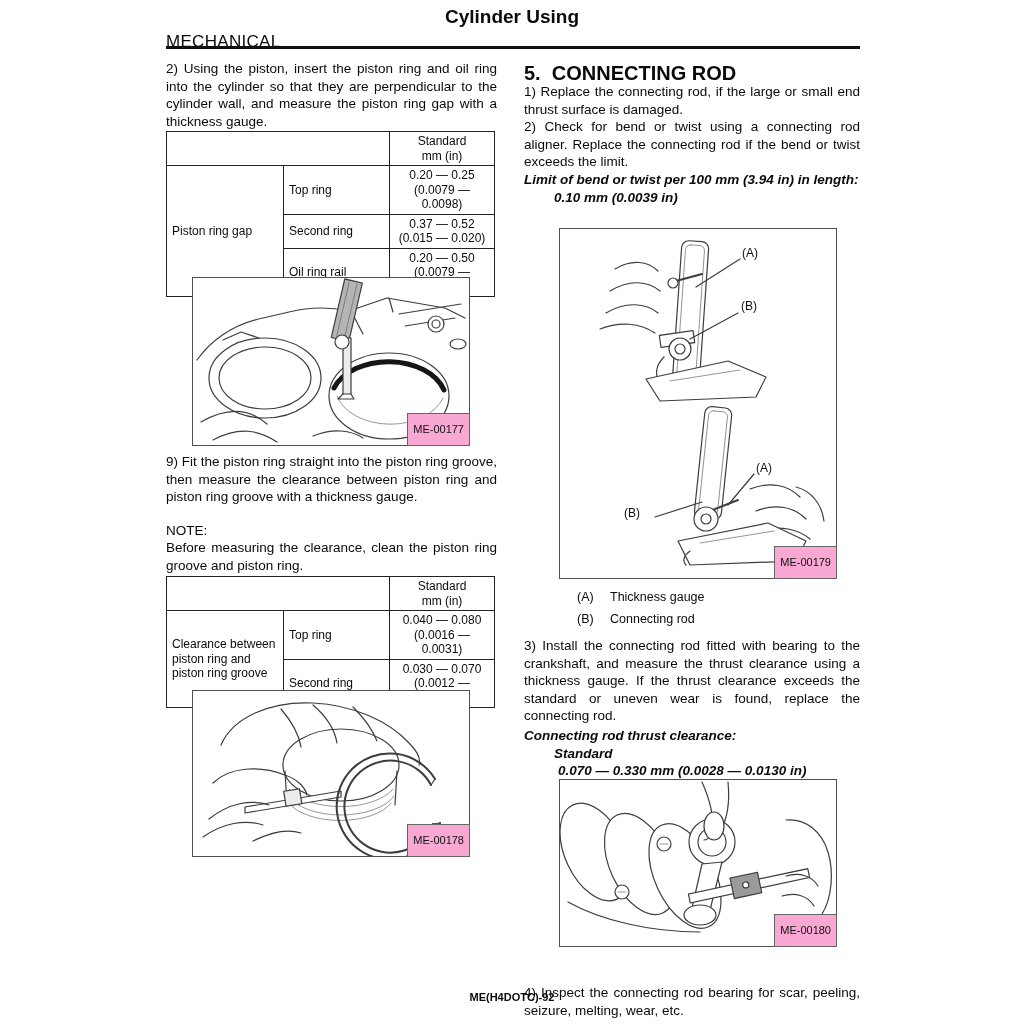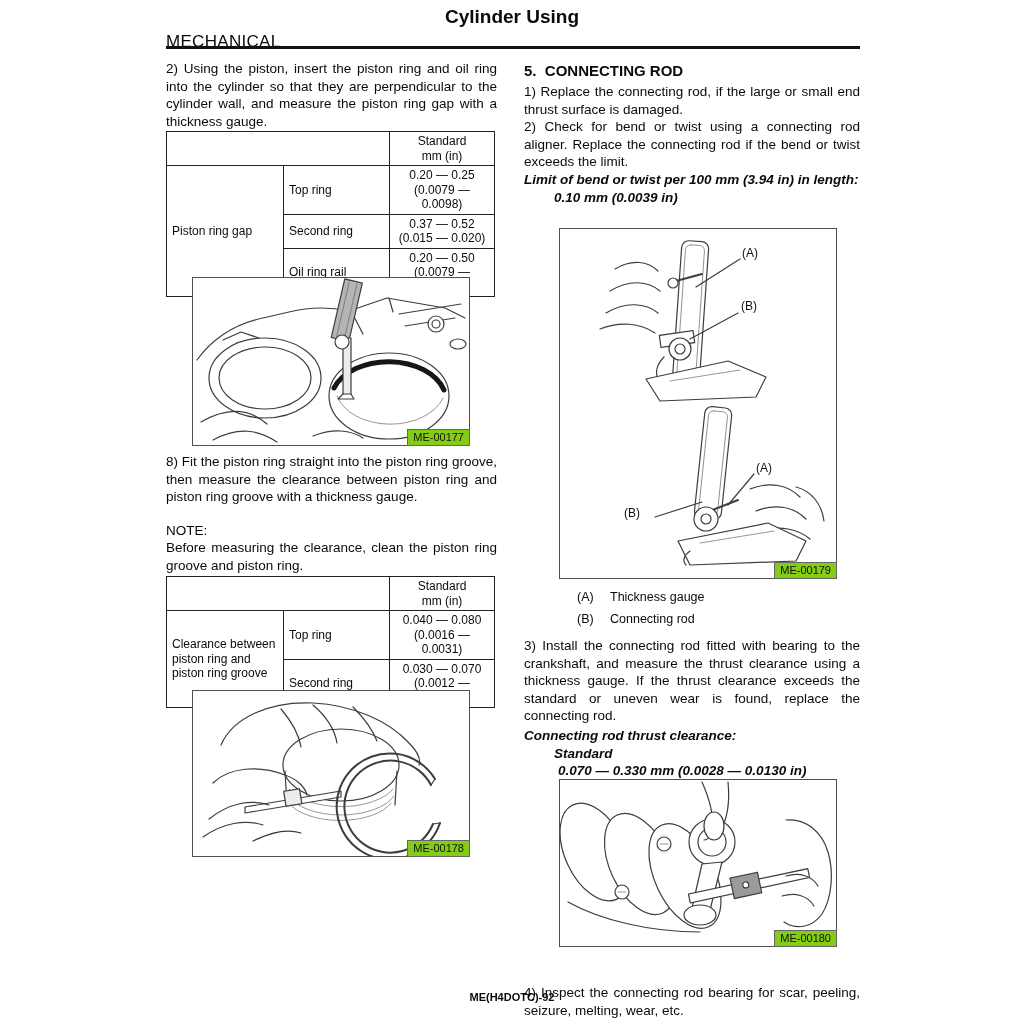--- a/index.html
+++ b/index.html
@@ -7,32 +7,32 @@
     width:1024px;height:1024px;position:relative;background:#ffffff;
     font-family:"Liberation Sans","DejaVu Sans",sans-serif;color:#0a0a0a;
     overflow:hidden;
   }
   .abs{position:absolute;}
   .page-title{left:0;right:0;top:6px;text-align:center;font-size:19px;font-weight:bold;}
   .section-label{left:166px;top:32px;font-size:17px;letter-spacing:.3px;}
   .rule{left:166px;top:46px;width:694px;height:3px;background:#111;}
   .body-text{font-size:13.5px;line-height:17.5px;text-align:justify;}
   .note-label{font-size:13.5px;line-height:17.5px;}
-  .heading2{font-size:15px;font-weight:bold;white-space:pre-wrap;}
+  .heading2{font-size:20px;font-weight:bold;white-space:pre-wrap;}
   .spec{font-size:13.5px;line-height:17.5px;font-weight:bold;font-style:italic;}
   .spec .ind1{margin-left:30px;}
   .spec .ind2{margin-left:34px;}
   table.spec-table{border-collapse:collapse;table-layout:fixed;font-size:12px;}
   table.spec-table td{border:1px solid #222;padding:2px 5px;vertical-align:middle;line-height:14.5px;}
   table.spec-table td.val{text-align:center;}
   .prelines{white-space:pre-line;}
   .fig{position:absolute;border:1px solid #4f4f4f;background:#fff;}
   .figsvg{position:absolute;left:0;top:0;}
-  .figlabel{position:absolute;right:-1px;bottom:-1px;border:1px solid #666;background:#84cc16;
-    font-size:11px;line-height:13px;padding:1px 5px;color:#111;}
+  .figlabel{position:absolute;right:-1px;bottom:-1px;border:1px solid #666;background:#f9a8d4;
+    font-size:11px;line-height:13px;padding:9px 5px;color:#111;}
   .callout{position:absolute;font-size:12px;color:#111;}
   .legend{font-size:12.5px;line-height:22px;}
   .legend .k{display:inline-block;width:33px;}
   .footer{left:0;right:0;top:991px;text-align:center;font-size:11px;font-weight:bold;}
   
   .figsvg *{stroke:#3d3d3d;stroke-width:1.2;fill:none;stroke-linecap:round;stroke-linejoin:round;}
   .figsvg .fw{fill:#ffffff;}
   .figsvg .fg{fill:#b5b5b5;}
   .figsvg .fl{fill:#ececec;}
   .figsvg .fd{fill:#9a9a9a;}
@@ -101,21 +101,21 @@
       <line x1="148" y1="4" x2="148" y2="60" class="shade"></line>
       <line x1="156" y1="4" x2="156" y2="60" class="shade"></line>
     </g>
     <rect x="150" y="60" width="8" height="56" class="fl"></rect>
     <circle cx="149" cy="64" r="7" class="fw"></circle>
     <path d="M150,116 L145,121 L161,121 L158,116"></path>
   </svg>
   <div class="figlabel">ME-00177</div>
 </div>
 
-<div class="abs body-text" style="left:166px;top:453px;width:331px;">8) Fit the piston ring straight into the piston ring groove, then measure the clearance between piston ring and piston ring groove with a thickness gauge.</div>
+<div class="abs body-text" style="left:166px;top:453px;width:331px;">9) Fit the piston ring straight into the piston ring groove, then measure the clearance between piston ring and piston ring groove with a thickness gauge.</div>
 <div class="abs note-label" style="left:166px;top:522px;">NOTE:</div>
 <div class="abs body-text" style="left:166px;top:539px;width:331px;">Before measuring the clearance, clean the piston ring groove and piston ring.</div>
 
 <table class="spec-table abs" style="left:166px;top:576px;width:328px;">
   <colgroup>
       <col style="width:117px">
       <col style="width:106px">
       <col style="width:105px">
     </colgroup>
   <tbody>

